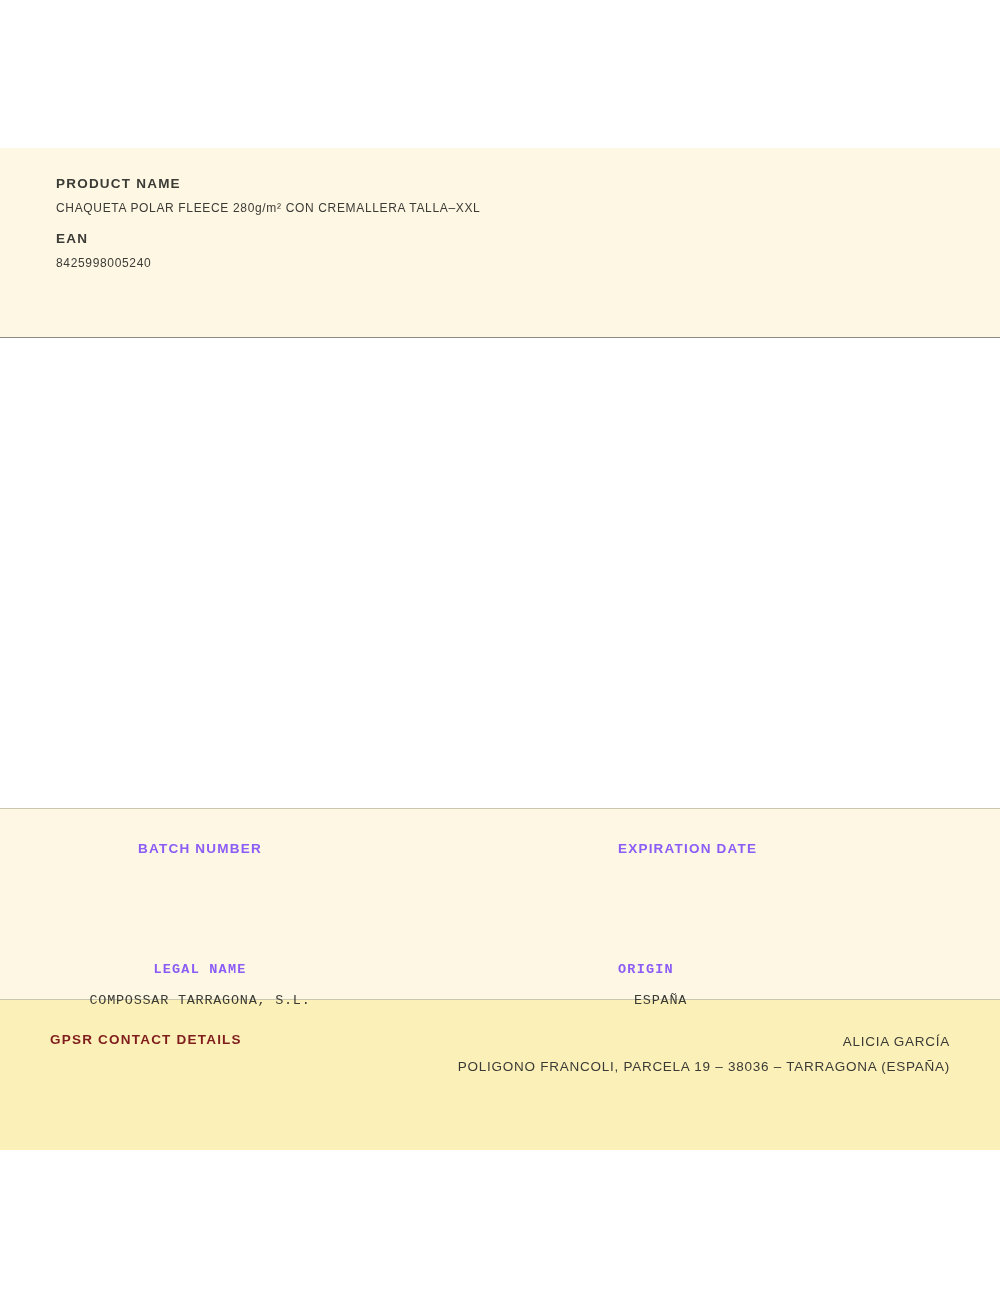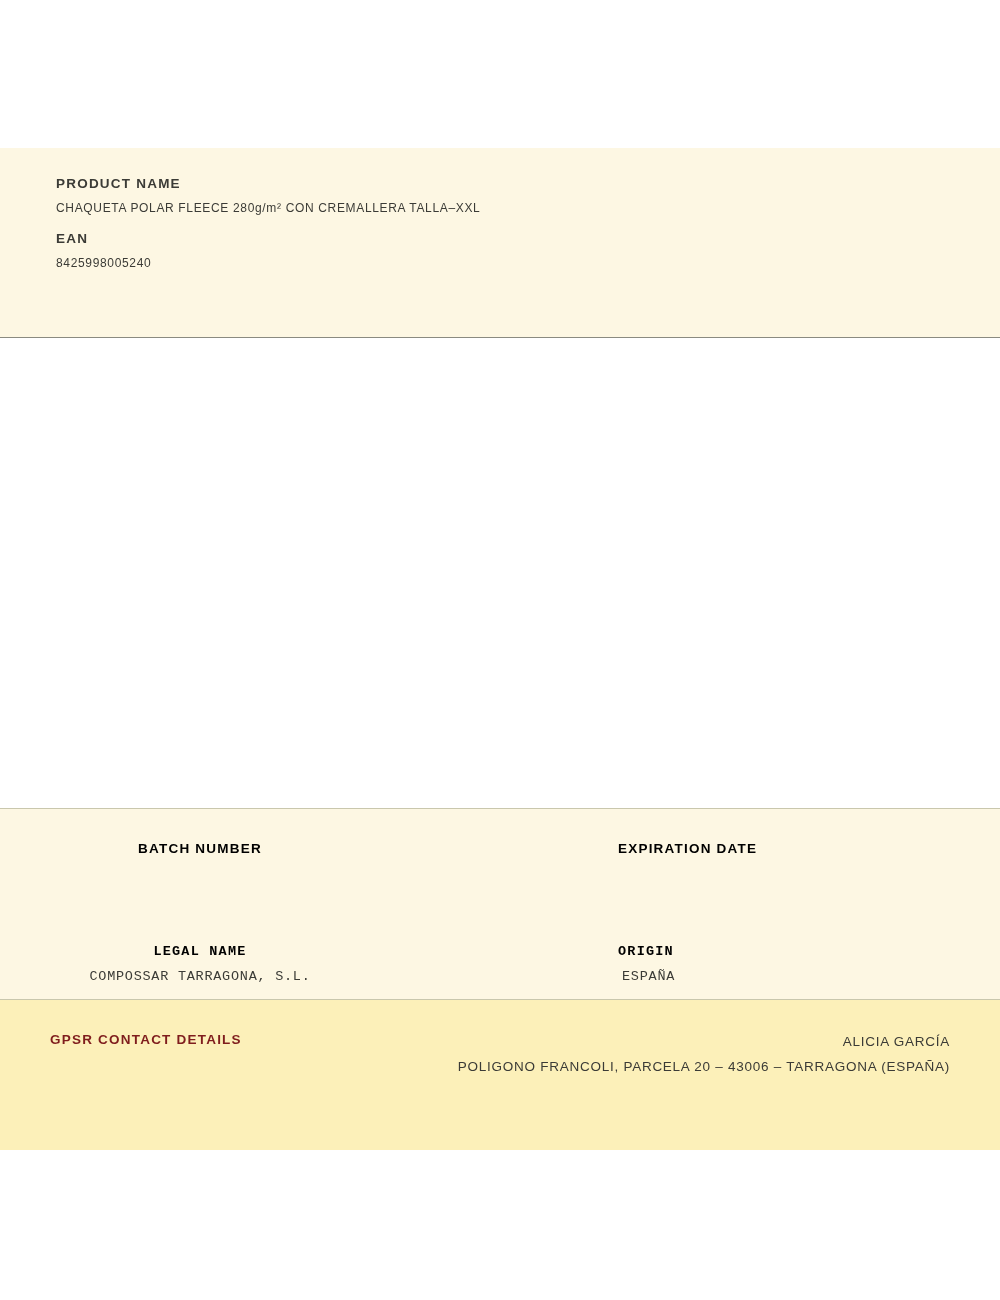--- a/index.html
+++ b/index.html
@@ -103,30 +103,30 @@
   }
   .detail-row.row-2 {
     padding-top: 58px;
     font-family: Liberation Mono, monospace;
   }
 
   .detail-label {
     font-size: 13.5px;
     font-weight: bold;
     letter-spacing: 0.09em;
-    color: #000000;
+    color: #8b5cf6;
     margin: 0 0 10px 0;
     text-transform: uppercase;
   }
 
   .detail-value {
     font-size: 13.5px;
     letter-spacing: 0.055em;
     color: #3b3b36;
-    margin: 4px;
+    margin: 16px;
     min-height: 16px;
   }
 
   
   .gpsr-block {
     background: #fcf0b9;
     flex: none;
     height: 150px;
     box-sizing: border-box;
     padding: 30px 50px 0 50px;
@@ -204,19 +204,19 @@
         <div class="detail-label">ORIGIN</div>
         <div class="detail-value">ESPAÑA</div>
       </div>
     </div>
   </section>
 
   <section class="gpsr-block">
     <div class="gpsr-title">GPSR CONTACT DETAILS</div>
     <div class="gpsr-lines">
       <div>ALICIA GARCÍA</div>
-      <div>POLIGONO FRANCOLI, PARCELA 20 – 43006 – TARRAGONA (ESPAÑA)</div>
+      <div>POLIGONO FRANCOLI, PARCELA 19 – 38036 – TARRAGONA (ESPAÑA)</div>
     </div>
   </section>
 
   <div class="bottom-gap"></div>
 
 </div>
 
 </body></html>

